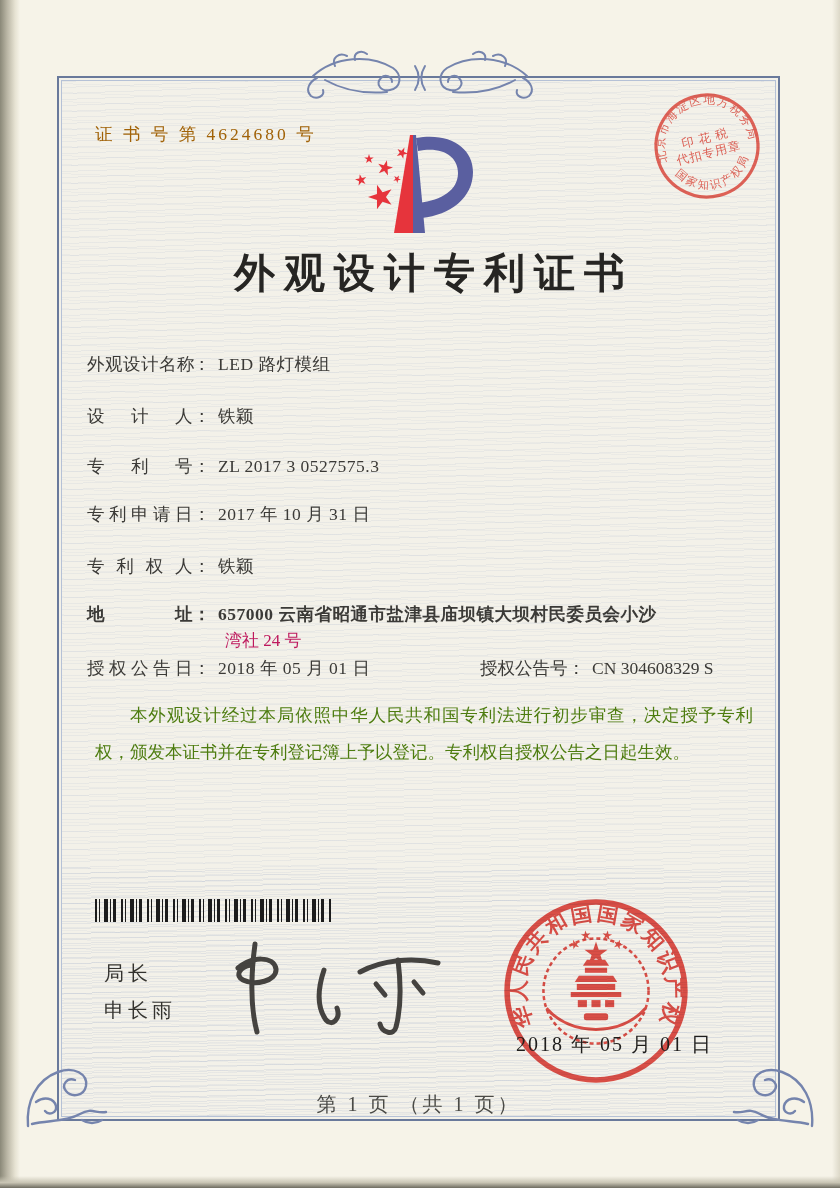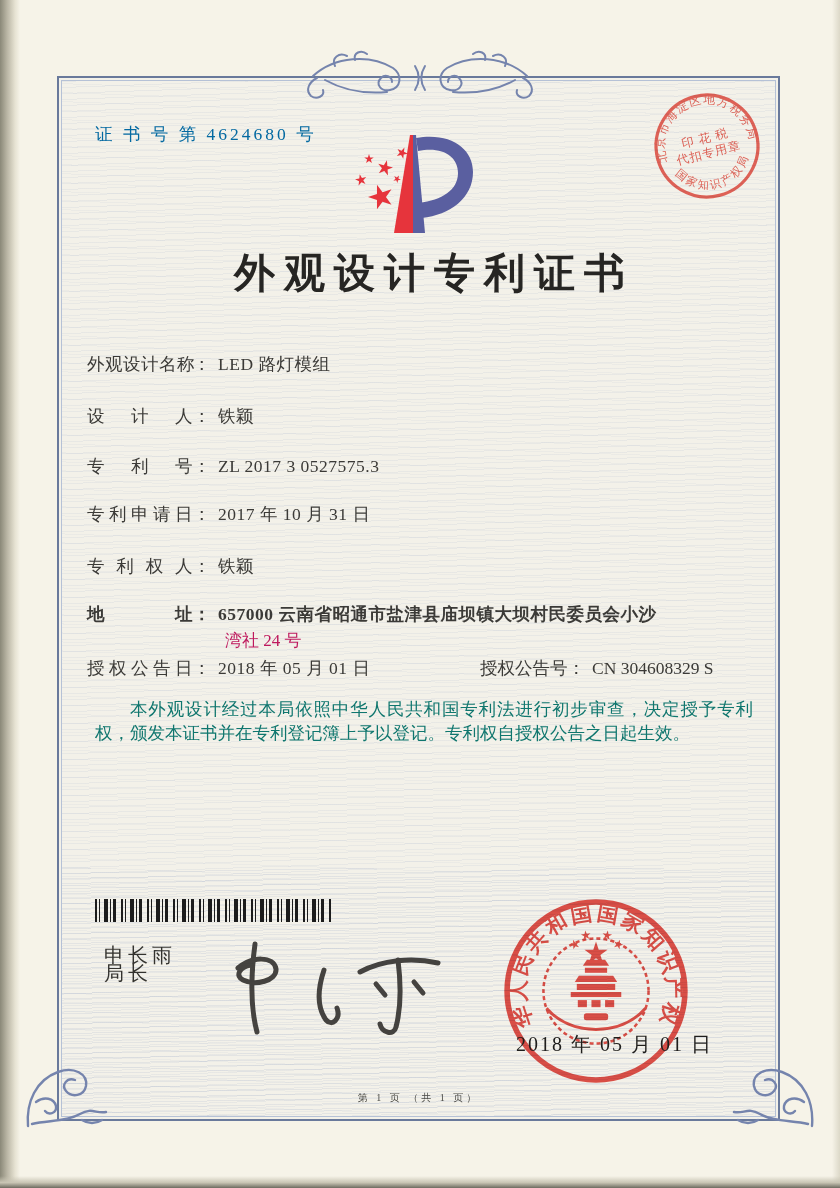--- a/index.html
+++ b/index.html
@@ -32,21 +32,21 @@
     background:
       repeating-linear-gradient(179deg, rgba(120,140,185,0.13) 0 1px, rgba(0,0,0,0) 1px 5px);
   }
 
   .ornament-top { position:absolute; left:295px; top:46px; width:250px; height:58px; }
   .flourish { position:absolute; width:92px; height:70px; }
   .flourish.bl { left:22px; top:1062px; }
   .flourish.br { left:726px; top:1062px; transform:scaleX(-1); }
 
   .cert-no { position:absolute; left:95px; top:122px; font-size:17.5px;
-    letter-spacing:3px; color:#0369a1; }
+    letter-spacing:3px; color:#a16207; }
 
   .tax-stamp { position:absolute; left:651px; top:90px; width:112px; height:112px;
     transform:rotate(-14deg); opacity:.92; mix-blend-mode:multiply; }
 
   .logo { position:absolute; left:350px; top:130px; width:130px; height:106px; }
 
   .title { position:absolute; left:57px; top:246px; width:723px; text-align:center;
     font-size:41px; font-weight:600; letter-spacing:9px; color:#262523;padding-left:31px; }
 
   .frow { position:absolute; left:87px; font-size:17.5px; letter-spacing:.5px;
@@ -57,44 +57,44 @@
   .r-designer{ top:404px; }
   .r-patno   { top:454px; }
   .r-filing  { top:502px; }
   .r-patentee{ top:554px; }
   .r-addr    { top:602px;font-weight:bold; }
   .addr-line2{ position:absolute; left:225px; top:629px; font-size:17px; color:#be185d; }
   .r-grant   { top:656px; }
   .grant-no  { position:absolute; left:480px; top:656px; font-size:17.5px; white-space:nowrap; }
 
   .paras { position:absolute; left:95px; top:697px; width:658px;
-    font-size:17.5px; line-height:24px; text-align:justify; color:#0f766e; }
+    font-size:17.5px; line-height:37px; text-align:justify; color:#4d7c0f; }
   .paras p { text-indent:2em; }
 
   .barcode { position:absolute; left:95px; top:899px; width:236px; height:23px;
     background:
       repeating-linear-gradient(90deg,
         #1c1c1c 0 2px, rgba(0,0,0,0) 2px 4px,
         #1c1c1c 4px 5px, rgba(0,0,0,0) 5px 9px,
         #1c1c1c 9px 13px, rgba(0,0,0,0) 13px 15px,
         #1c1c1c 15px 16px, rgba(0,0,0,0) 16px 18px,
         #1c1c1c 18px 21px, rgba(0,0,0,0) 21px 26px);
   }
 
   .signer-title { position:absolute; left:104px; top:960px; font-size:20px; letter-spacing:4px; color:#34332f; }
-  .signer-name  { position:absolute; left:104px; top:942px; font-size:20px; letter-spacing:4px; color:#34332f; }
+  .signer-name  { position:absolute; left:104px; top:997px; font-size:20px; letter-spacing:4px; color:#34332f; }
   .signature { position:absolute; left:228px; top:932px; width:235px; height:108px; }
 
   .seal { position:absolute; left:500px; top:895px; width:192px; height:192px;
     opacity:.93; mix-blend-mode:multiply; }
   .seal-date { position:absolute; left:516px; top:1031px; font-size:20px;
     letter-spacing:2px; color:#1f1e1c; }
 
   .footer { position:absolute; left:57px; top:1091px; width:723px; text-align:center;
-    font-size:10px; letter-spacing:3px; color:#4a4a46; }
+    font-size:20px; letter-spacing:3px; color:#4a4a46; }
 
   svg text { font-family:"Liberation Serif","DejaVu Serif",serif; }
 </style>
 </head>
 <body>
 
 <svg width="0" height="0" style="position:absolute" aria-hidden="true">
   <defs>
     <polygon id="star5" points="0,-1 0.225,-0.309 0.951,-0.309 0.363,0.118 0.588,0.809 0,0.382 -0.588,0.809 -0.363,0.118 -0.951,-0.309 -0.225,-0.309"></polygon>
   </defs>

